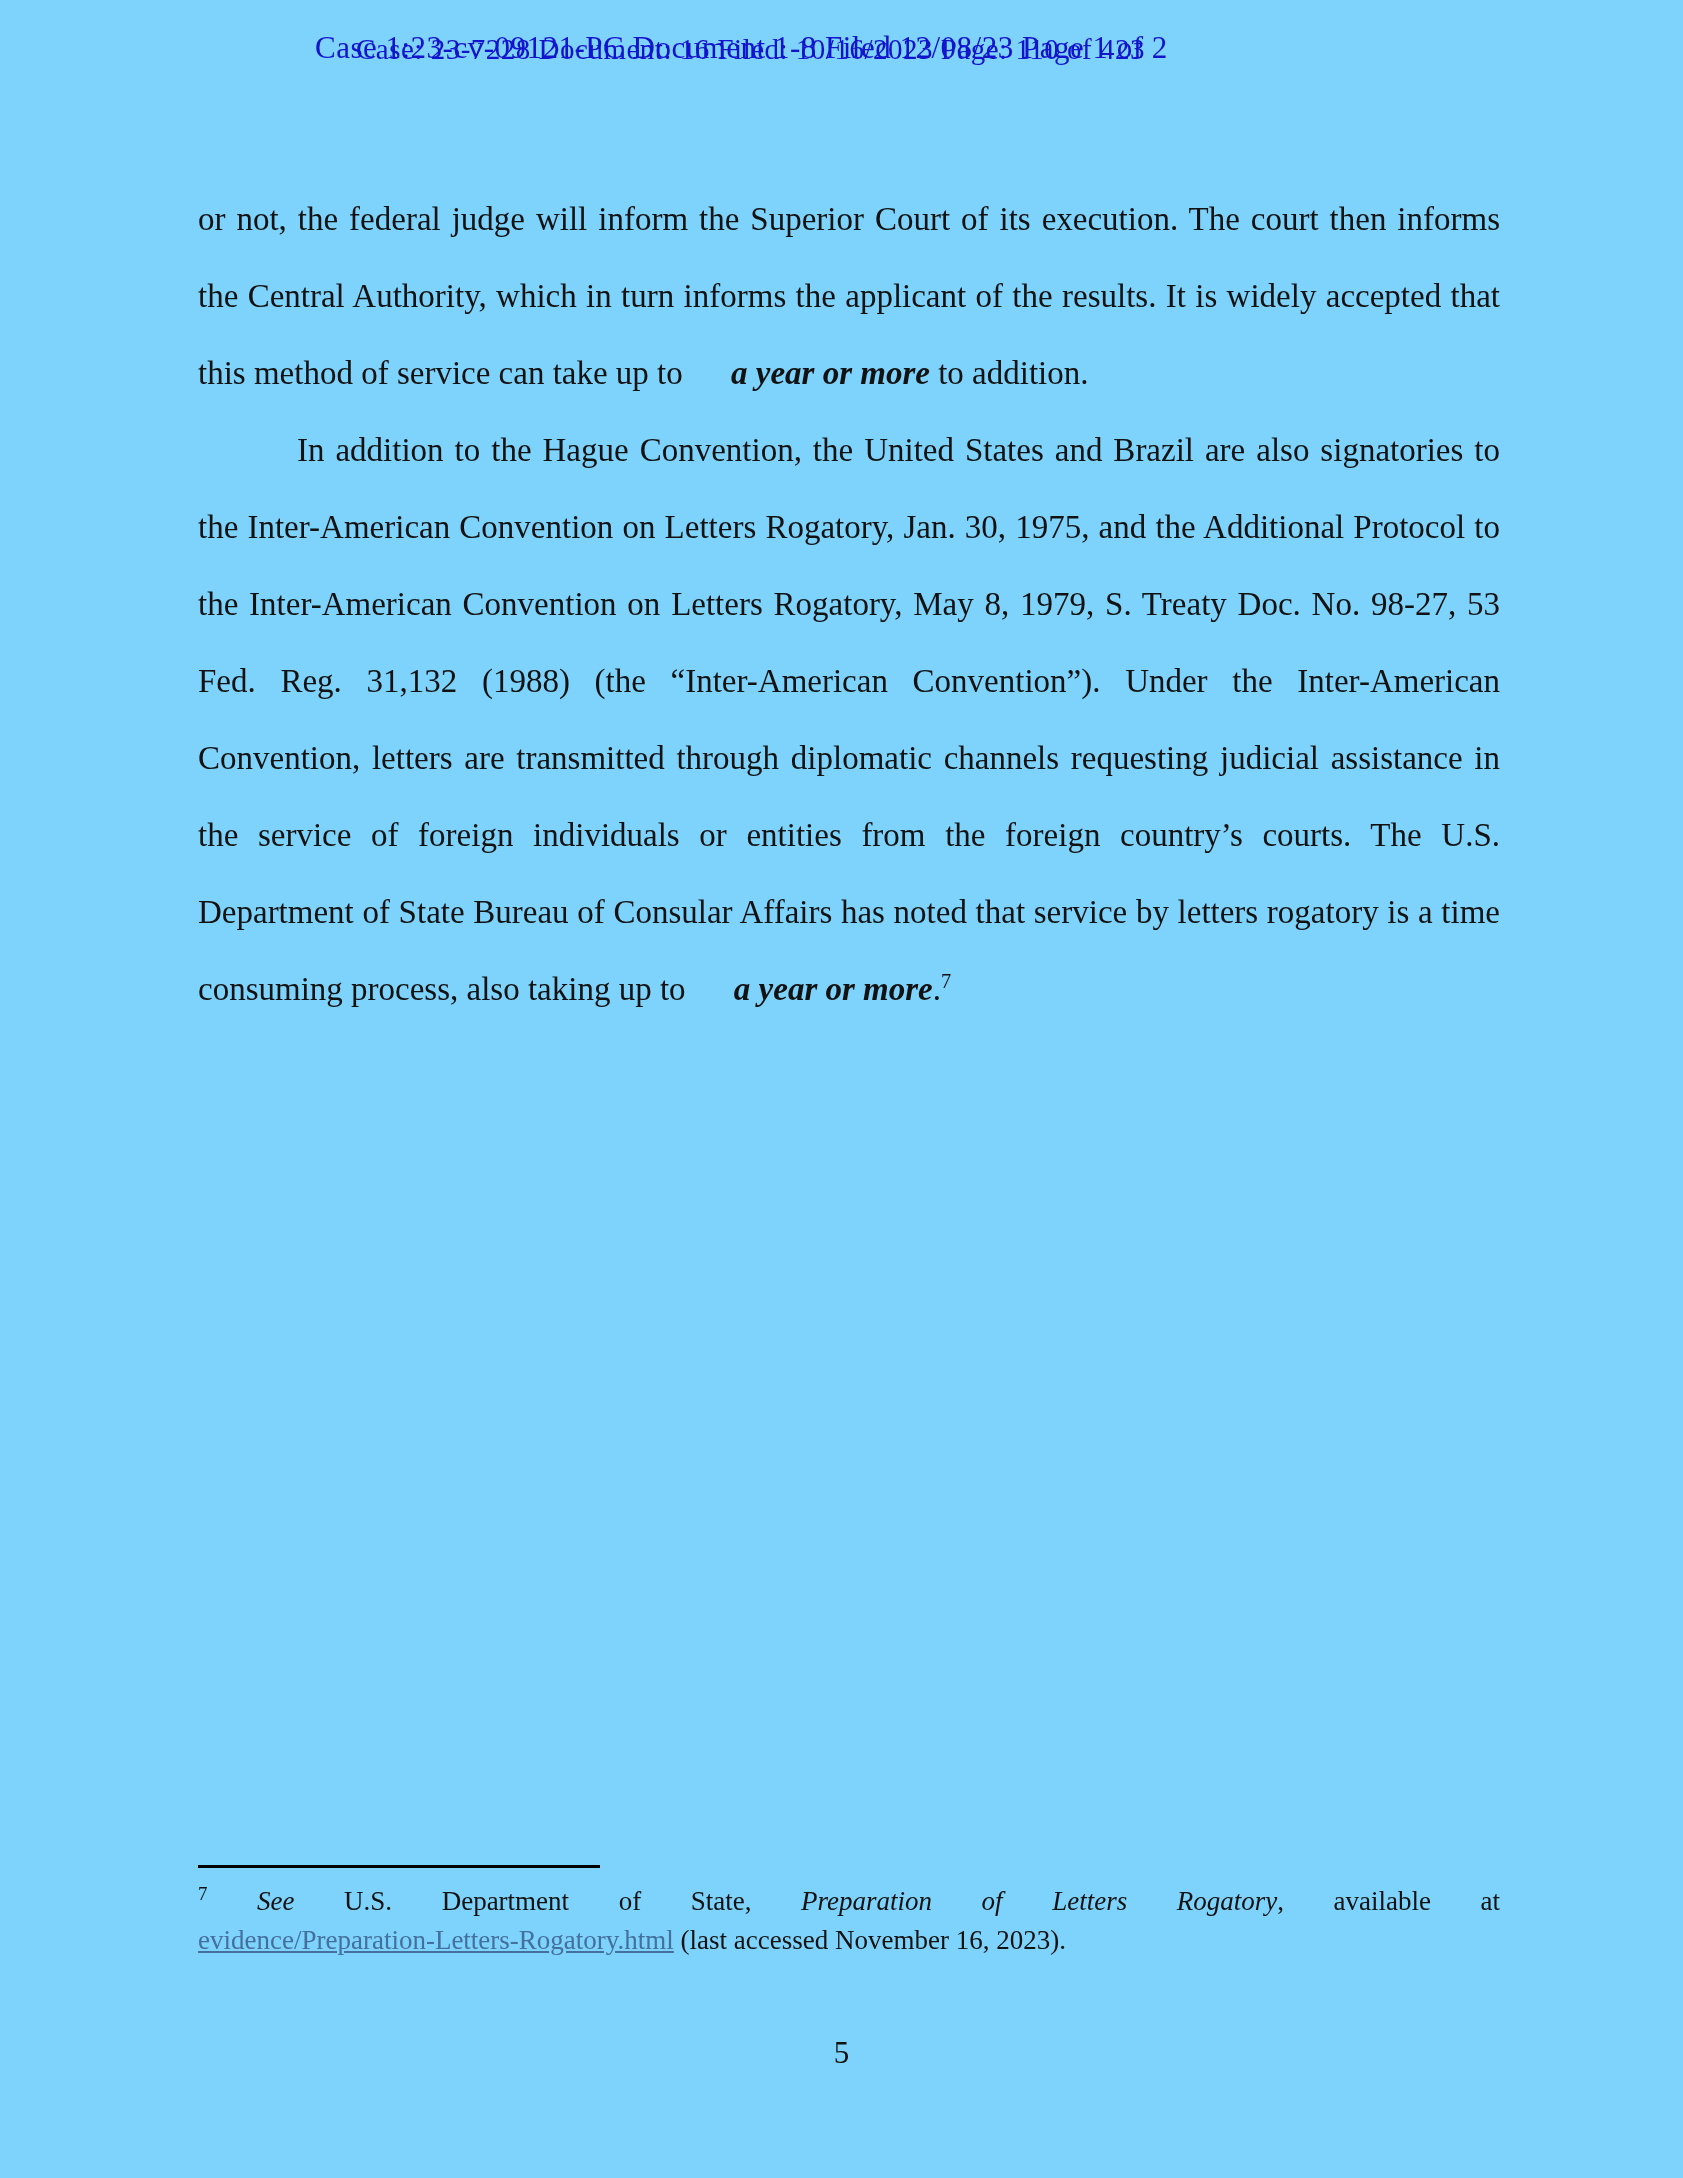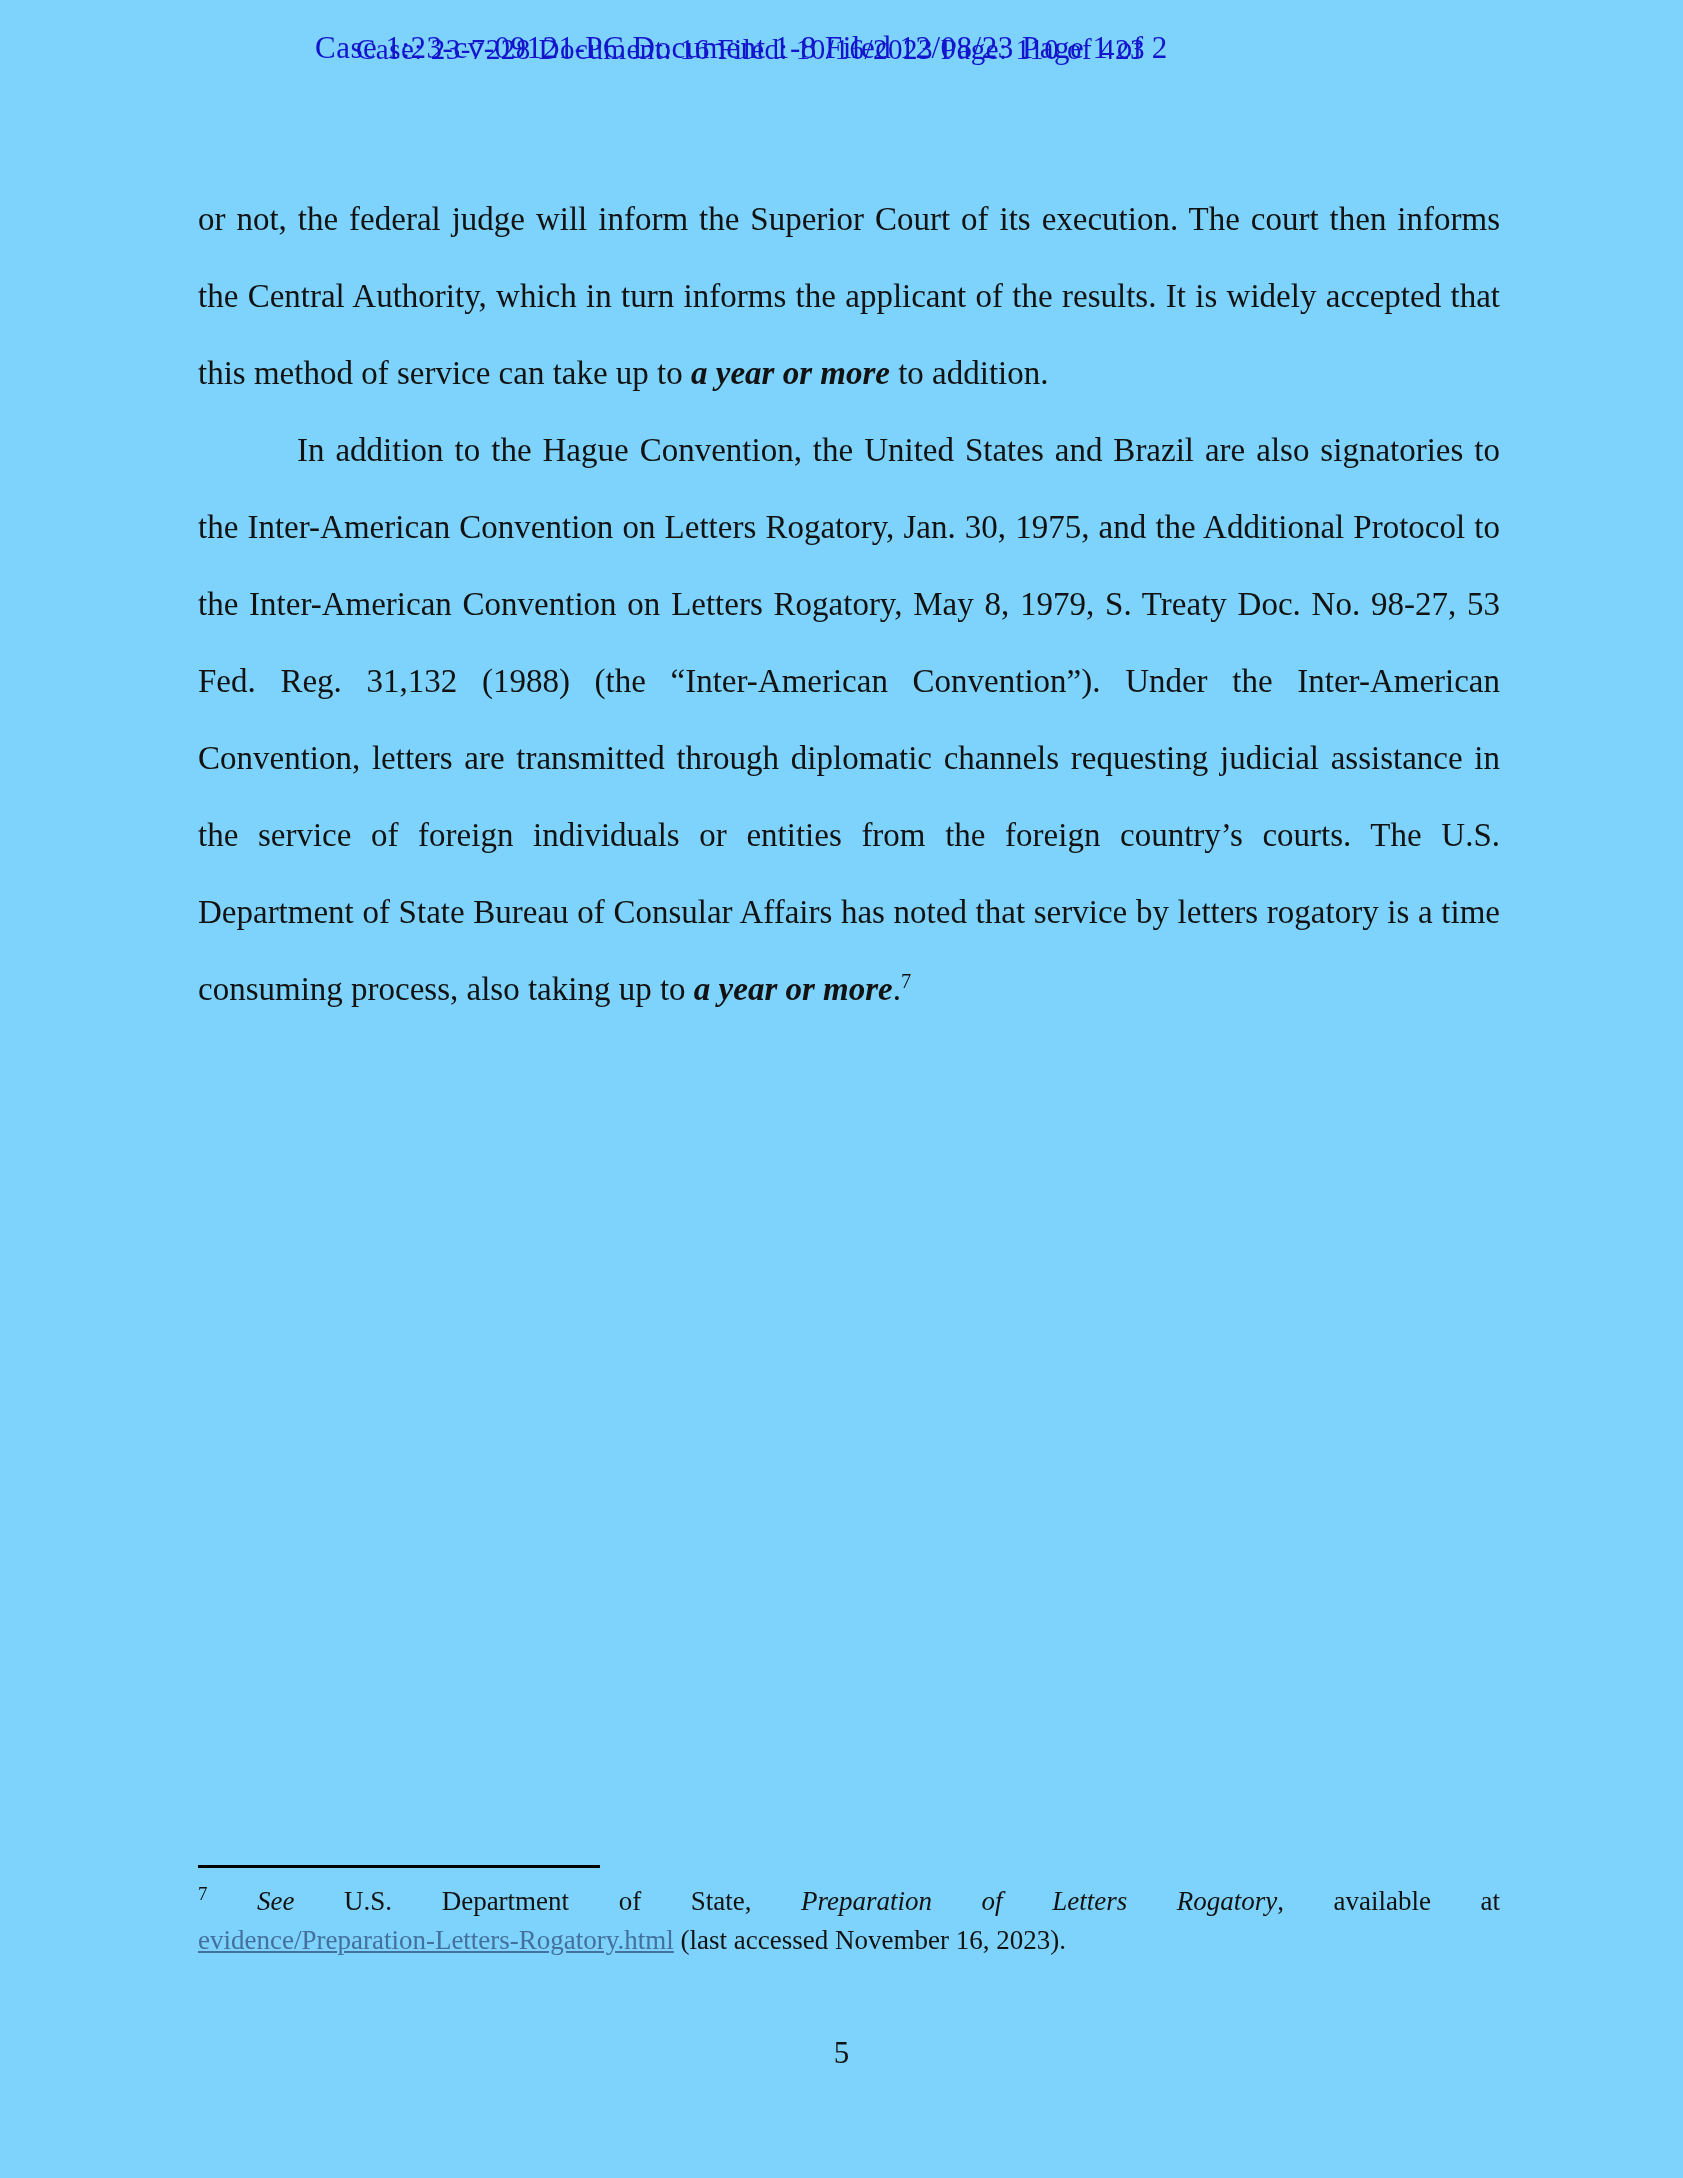--- a/index.html
+++ b/index.html
@@ -47,21 +47,21 @@
     position: absolute;
     top: 181px;
     left: 198px;
     width: 1302px;
     font-size: 33px;
     line-height: 77px;
     text-align: justify;
   }
   .body-text p { margin: 0; }
   .para-indent { text-indent: 99px; }
-  .em-bi { font-weight: bold; font-style: italic; }
+  .em-bi { font-weight: bold; font-style: italic; margin-left: 40px; }
   sup.fn-ref {
     font-size: 0.62em;
     vertical-align: super;
     line-height: 0;
   }
 
   
   .footnote {
     position: absolute;
     top: 1865px;

